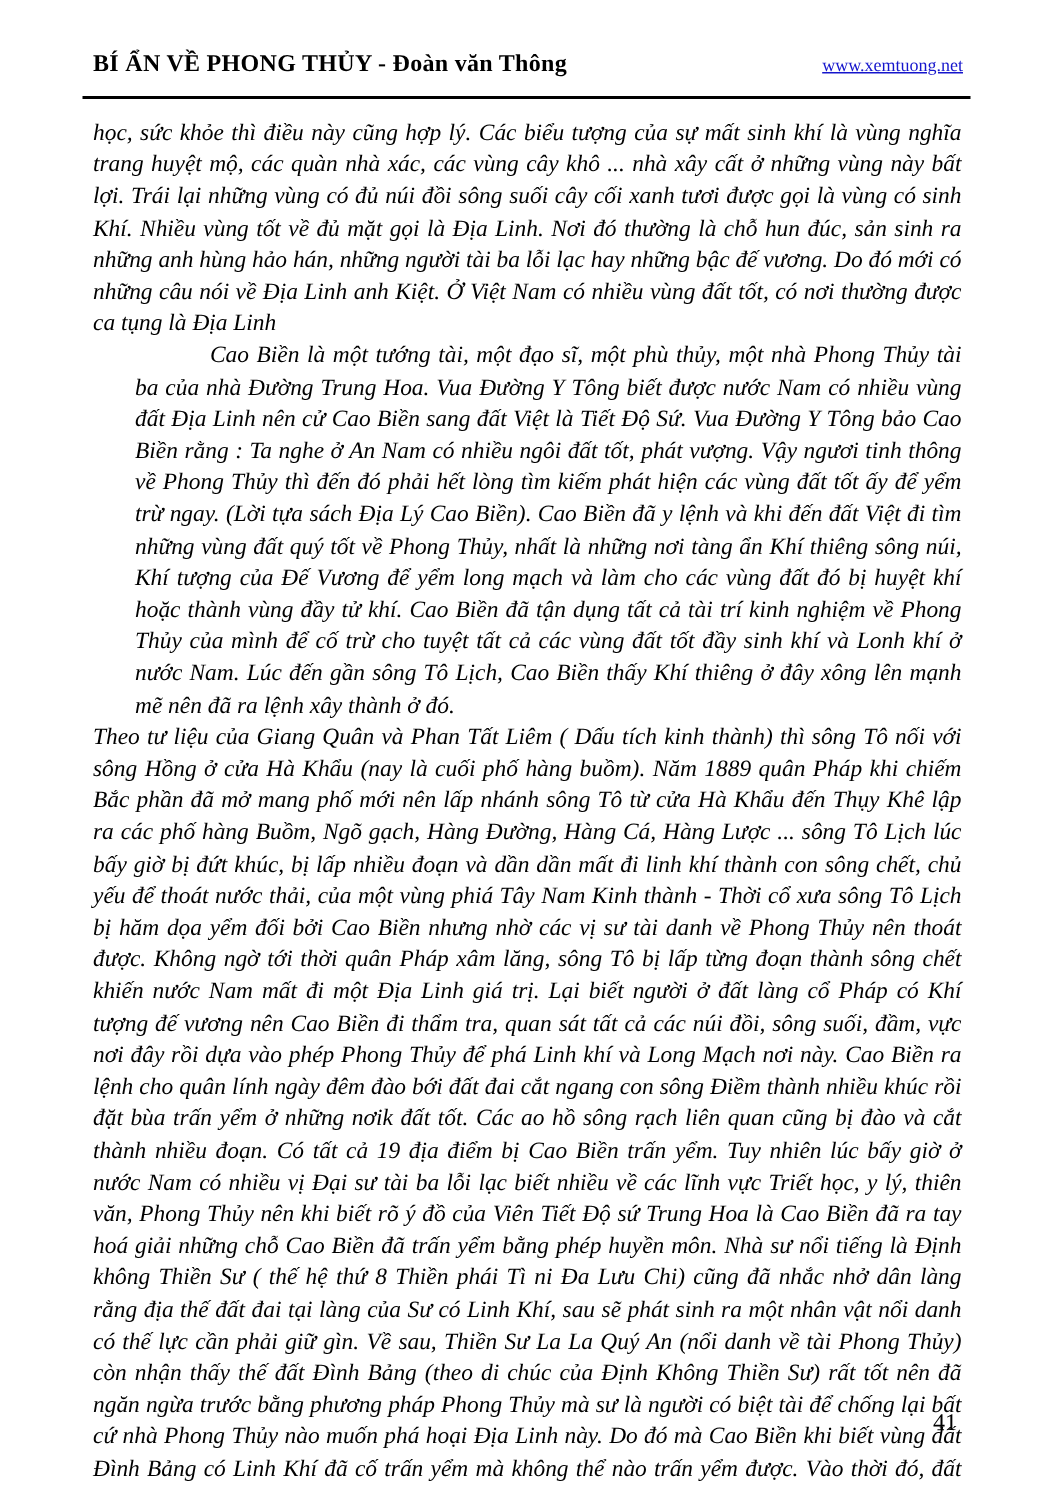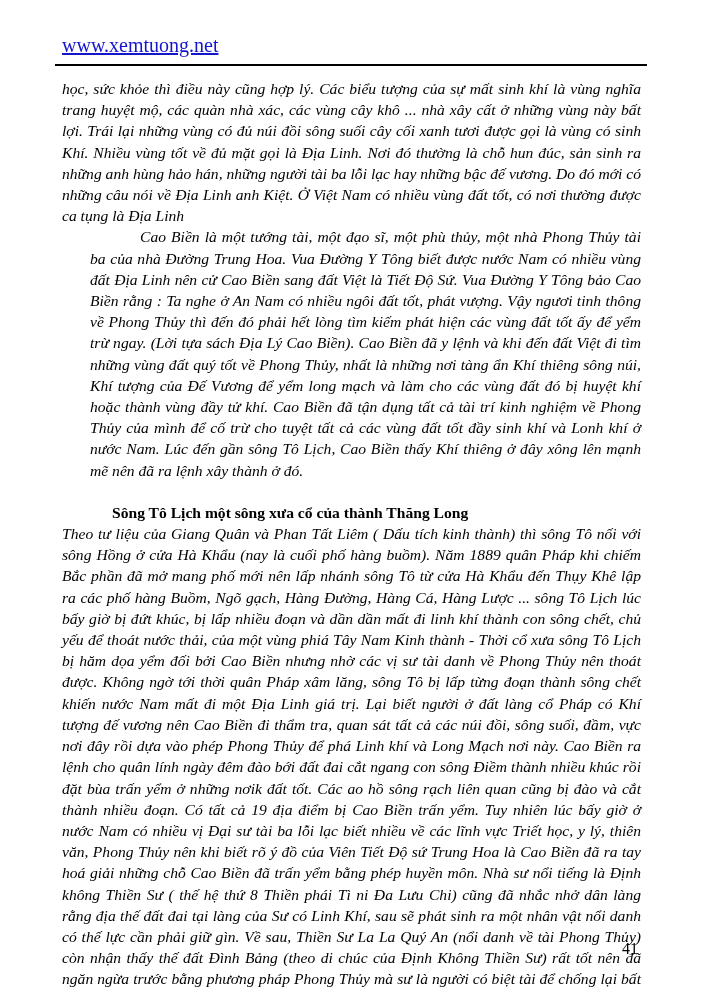--- a/index.html
+++ b/index.html
@@ -25,21 +25,21 @@
     justify-content: space-between;
     align-items: baseline;
   }
   .book-title {
     font-weight: bold;
     font-size: 16px;
     letter-spacing: 0.2px;
     white-space: nowrap;
   }
   .site-link {
-    font-size: 20px;
+    font-size: 12px;
     color: #1515cc;
     text-decoration: underline;
     cursor: pointer;
     white-space: nowrap;
   }
   .header-divider {
     position: absolute;
     top: 64px;
     left: 55px;
     width: 592px;
@@ -80,27 +80,27 @@
     bottom: 36px;
     font-size: 16px;
   }
 </style>
 </head>
 <body>
 
 <div class="page">
 
   <div class="page-header">
+    <span class="book-title">BÍ ẨN VỀ PHONG THỦY  - Đoàn văn Thông</span>
     <a class="site-link">www.xemtuong.net</a>
   </div>
 
   <hr class="header-divider">
 
   <div class="page-body">
     <p>học, sức khỏe thì điều này cũng hợp lý. Các biểu tượng của sự mất sinh khí là vùng nghĩa trang huyệt mộ, các quàn nhà xác, các vùng cây khô ... nhà xây cất ở những vùng này bất lợi. Trái lại những vùng có đủ núi đồi sông suối cây cối xanh tươi được gọi là vùng có sinh Khí. Nhiều vùng tốt về đủ mặt gọi là Địa Linh. Nơi đó thường là chỗ hun đúc, sản sinh ra những anh hùng hảo hán, những người tài ba lỗi lạc hay những bậc đế vương. Do đó mới có những câu nói về Địa Linh anh Kiệt. Ở Việt Nam có nhiều vùng đất tốt, có nơi thường được ca tụng là Địa Linh</p>
     <p class="indented">Cao Biền là một tướng tài, một đạo sĩ, một phù thủy, một nhà Phong Thủy tài ba của nhà Đường Trung Hoa. Vua Đường Y Tông biết được nước Nam có nhiều vùng đất Địa Linh nên cử Cao Biền sang đất Việt là Tiết Độ Sứ. Vua Đường Y Tông bảo Cao Biền rằng : Ta nghe ở An Nam có nhiều ngôi đất tốt, phát vượng. Vậy ngươi tinh thông về Phong Thủy thì đến đó phải hết lòng tìm kiếm phát hiện các vùng đất tốt ấy để yểm trừ ngay. (Lời tựa sách Địa Lý Cao Biền). Cao Biền đã y lệnh và khi đến đất Việt đi tìm những vùng đất quý tốt về Phong Thủy, nhất là những nơi tàng ẩn Khí thiêng sông núi, Khí tượng của Đế Vương để yểm long mạch và làm cho các vùng đất đó bị huyệt khí hoặc thành vùng đầy tử khí. Cao Biền đã tận dụng tất cả tài trí kinh nghiệm về Phong Thủy của mình để cố trừ cho tuyệt tất cả các vùng đất tốt đầy sinh khí và Lonh khí ở nước Nam. Lúc đến gần sông Tô Lịch, Cao Biền thấy Khí thiêng ở đây xông lên mạnh mẽ nên đã ra lệnh xây thành ở đó.</p>
-    <h3 class="section-heading">Sông Tô Lịch một sông xưa cổ của thành Thăng Long</h3>
     <p>Theo tư liệu của Giang Quân và Phan Tất Liêm ( Dấu tích kinh thành) thì sông Tô nối với sông Hồng ở cửa Hà Khẩu (nay là cuối phố hàng buồm). Năm 1889 quân Pháp khi chiếm Bắc phần đã mở mang phố mới nên lấp nhánh sông Tô từ cửa Hà Khẩu đến Thụy Khê lập ra các phố hàng Buồm, Ngõ gạch, Hàng Đường, Hàng Cá, Hàng Lược ... sông Tô Lịch lúc bấy giờ bị đứt khúc, bị lấp nhiều đoạn và dần dần mất đi linh khí thành con sông chết, chủ yếu để thoát nước thải, của một vùng phiá Tây Nam Kinh thành - Thời cổ xưa sông Tô Lịch bị hăm dọa yểm đối bởi Cao Biền nhưng nhờ các vị sư tài danh về Phong Thủy nên thoát được. Không ngờ tới thời quân Pháp xâm lăng, sông Tô bị lấp từng đoạn thành sông chết khiến nước Nam mất đi một Địa Linh giá trị. Lại biết người ở đất làng cổ Pháp có Khí tượng đế vương nên Cao Biền đi thẩm tra, quan sát tất cả các núi đồi, sông suối, đầm, vực nơi đây rồi dựa vào phép Phong Thủy để phá Linh khí và Long Mạch nơi này. Cao Biền ra lệnh cho quân lính ngày đêm đào bới đất đai cắt ngang con sông Điềm thành nhiều khúc rồi đặt bùa trấn yểm ở những nơik đất tốt. Các ao hồ sông rạch liên quan cũng bị đào và cắt thành nhiều đoạn. Có tất cả 19 địa điểm bị Cao Biền trấn yểm. Tuy nhiên lúc bấy giờ ở nước Nam có nhiều vị Đại sư tài ba lỗi lạc biết nhiều về các lĩnh vực Triết học, y lý, thiên văn, Phong Thủy nên khi biết rõ ý đồ của Viên Tiết Độ sứ Trung Hoa là Cao Biền đã ra tay hoá giải những chỗ Cao Biền đã trấn yểm bằng phép huyền môn. Nhà sư nổi tiếng là Định không Thiền Sư ( thế hệ thứ 8 Thiền phái Tì ni Đa Lưu Chi) cũng đã nhắc nhở dân làng rằng địa thế đất đai tại làng của Sư có Linh Khí, sau sẽ phát sinh ra một nhân vật nổi danh có thế lực cần phải giữ gìn. Về sau, Thiền Sư La La Quý An (nổi danh về tài Phong Thủy) còn nhận thấy thế đất Đình Bảng (theo di chúc của Định Không Thiền Sư) rất tốt nên đã ngăn ngừa trước bằng phương pháp Phong Thủy mà sư là người có biệt tài để chống lại bất cứ nhà Phong Thủy nào muốn phá hoại Địa Linh này. Do đó mà Cao Biền khi biết vùng đất Đình Bảng có Linh Khí đã cố trấn yểm mà không thể nào trấn yểm được. Vào thời đó, đất Việt còn có nhiều Đạo Sĩ tài giỏi. Những vị này thường tụ tập ngay trong các ngôi đền thờ Thần Sơn Tinh ở Ba Vì và đền Bạch Mã cũng đã dùng năng lực siêu linh cùng các phương thức về Phong Thủy để trấn áp các bùa phép vá yểm đối của Cao Biền lên các vùng đất</p>
   </div>
 
   <span class="page-number">41</span>
 
 </div>
 
 </body></html>

